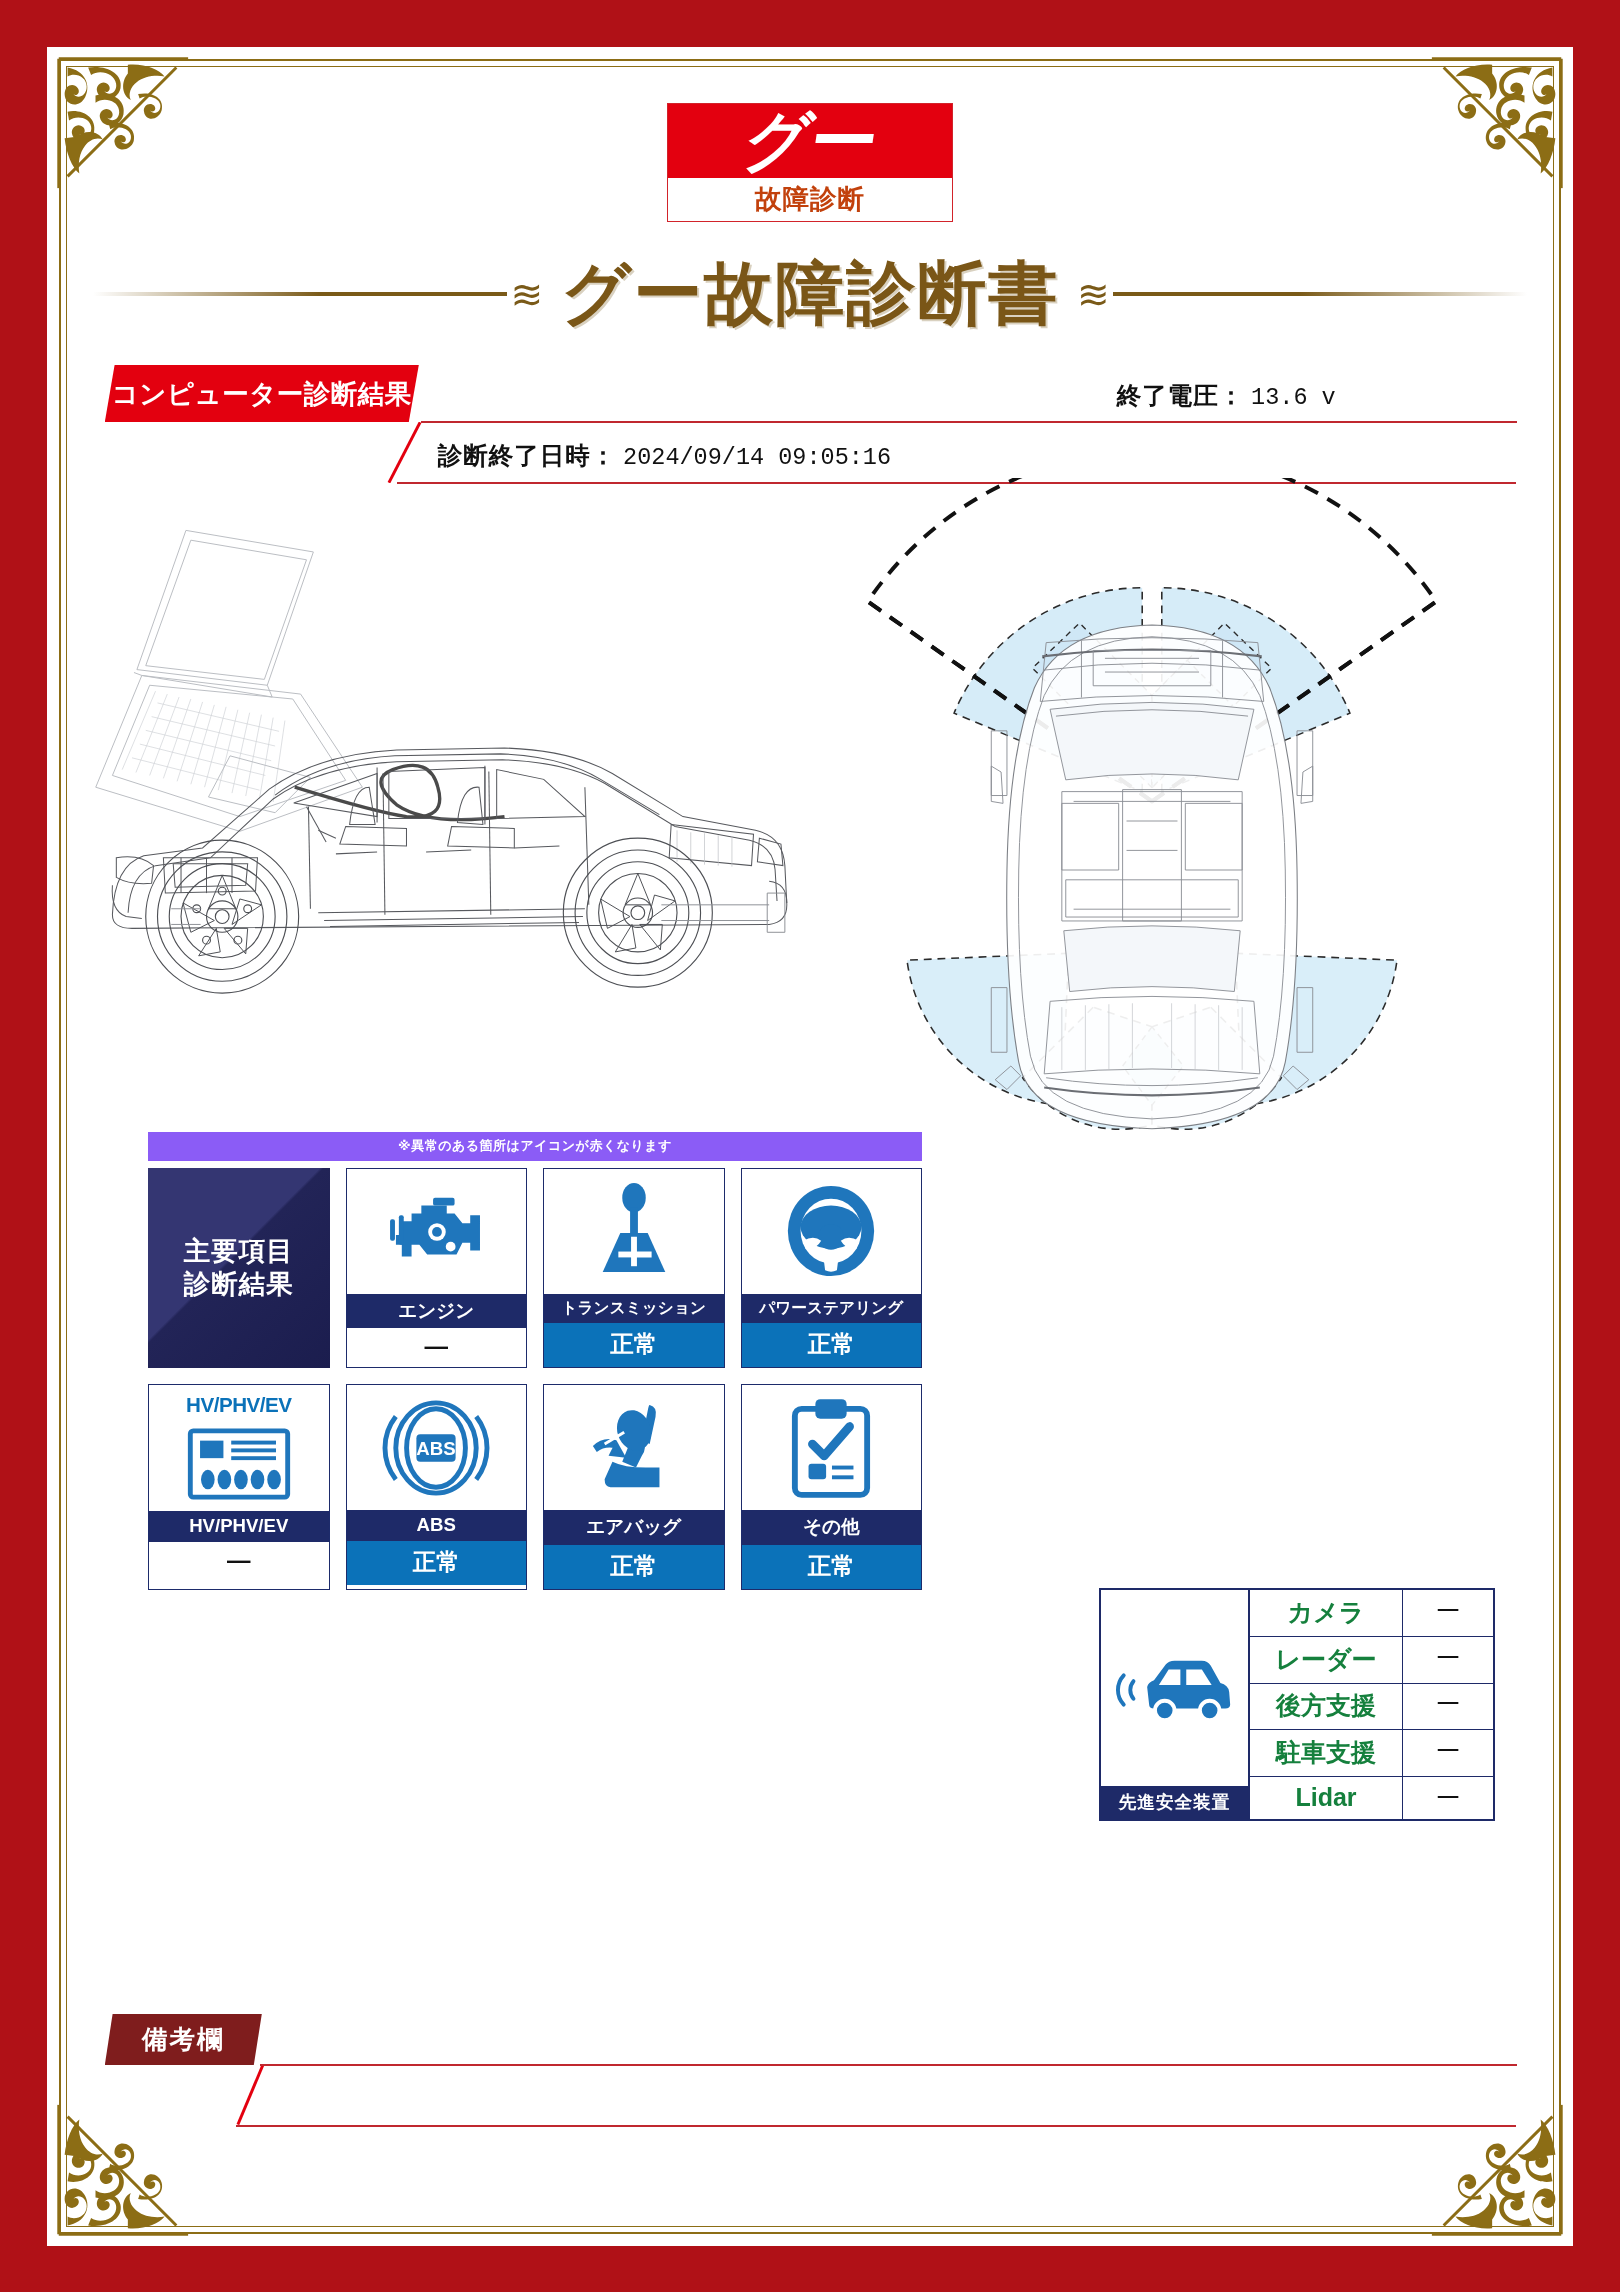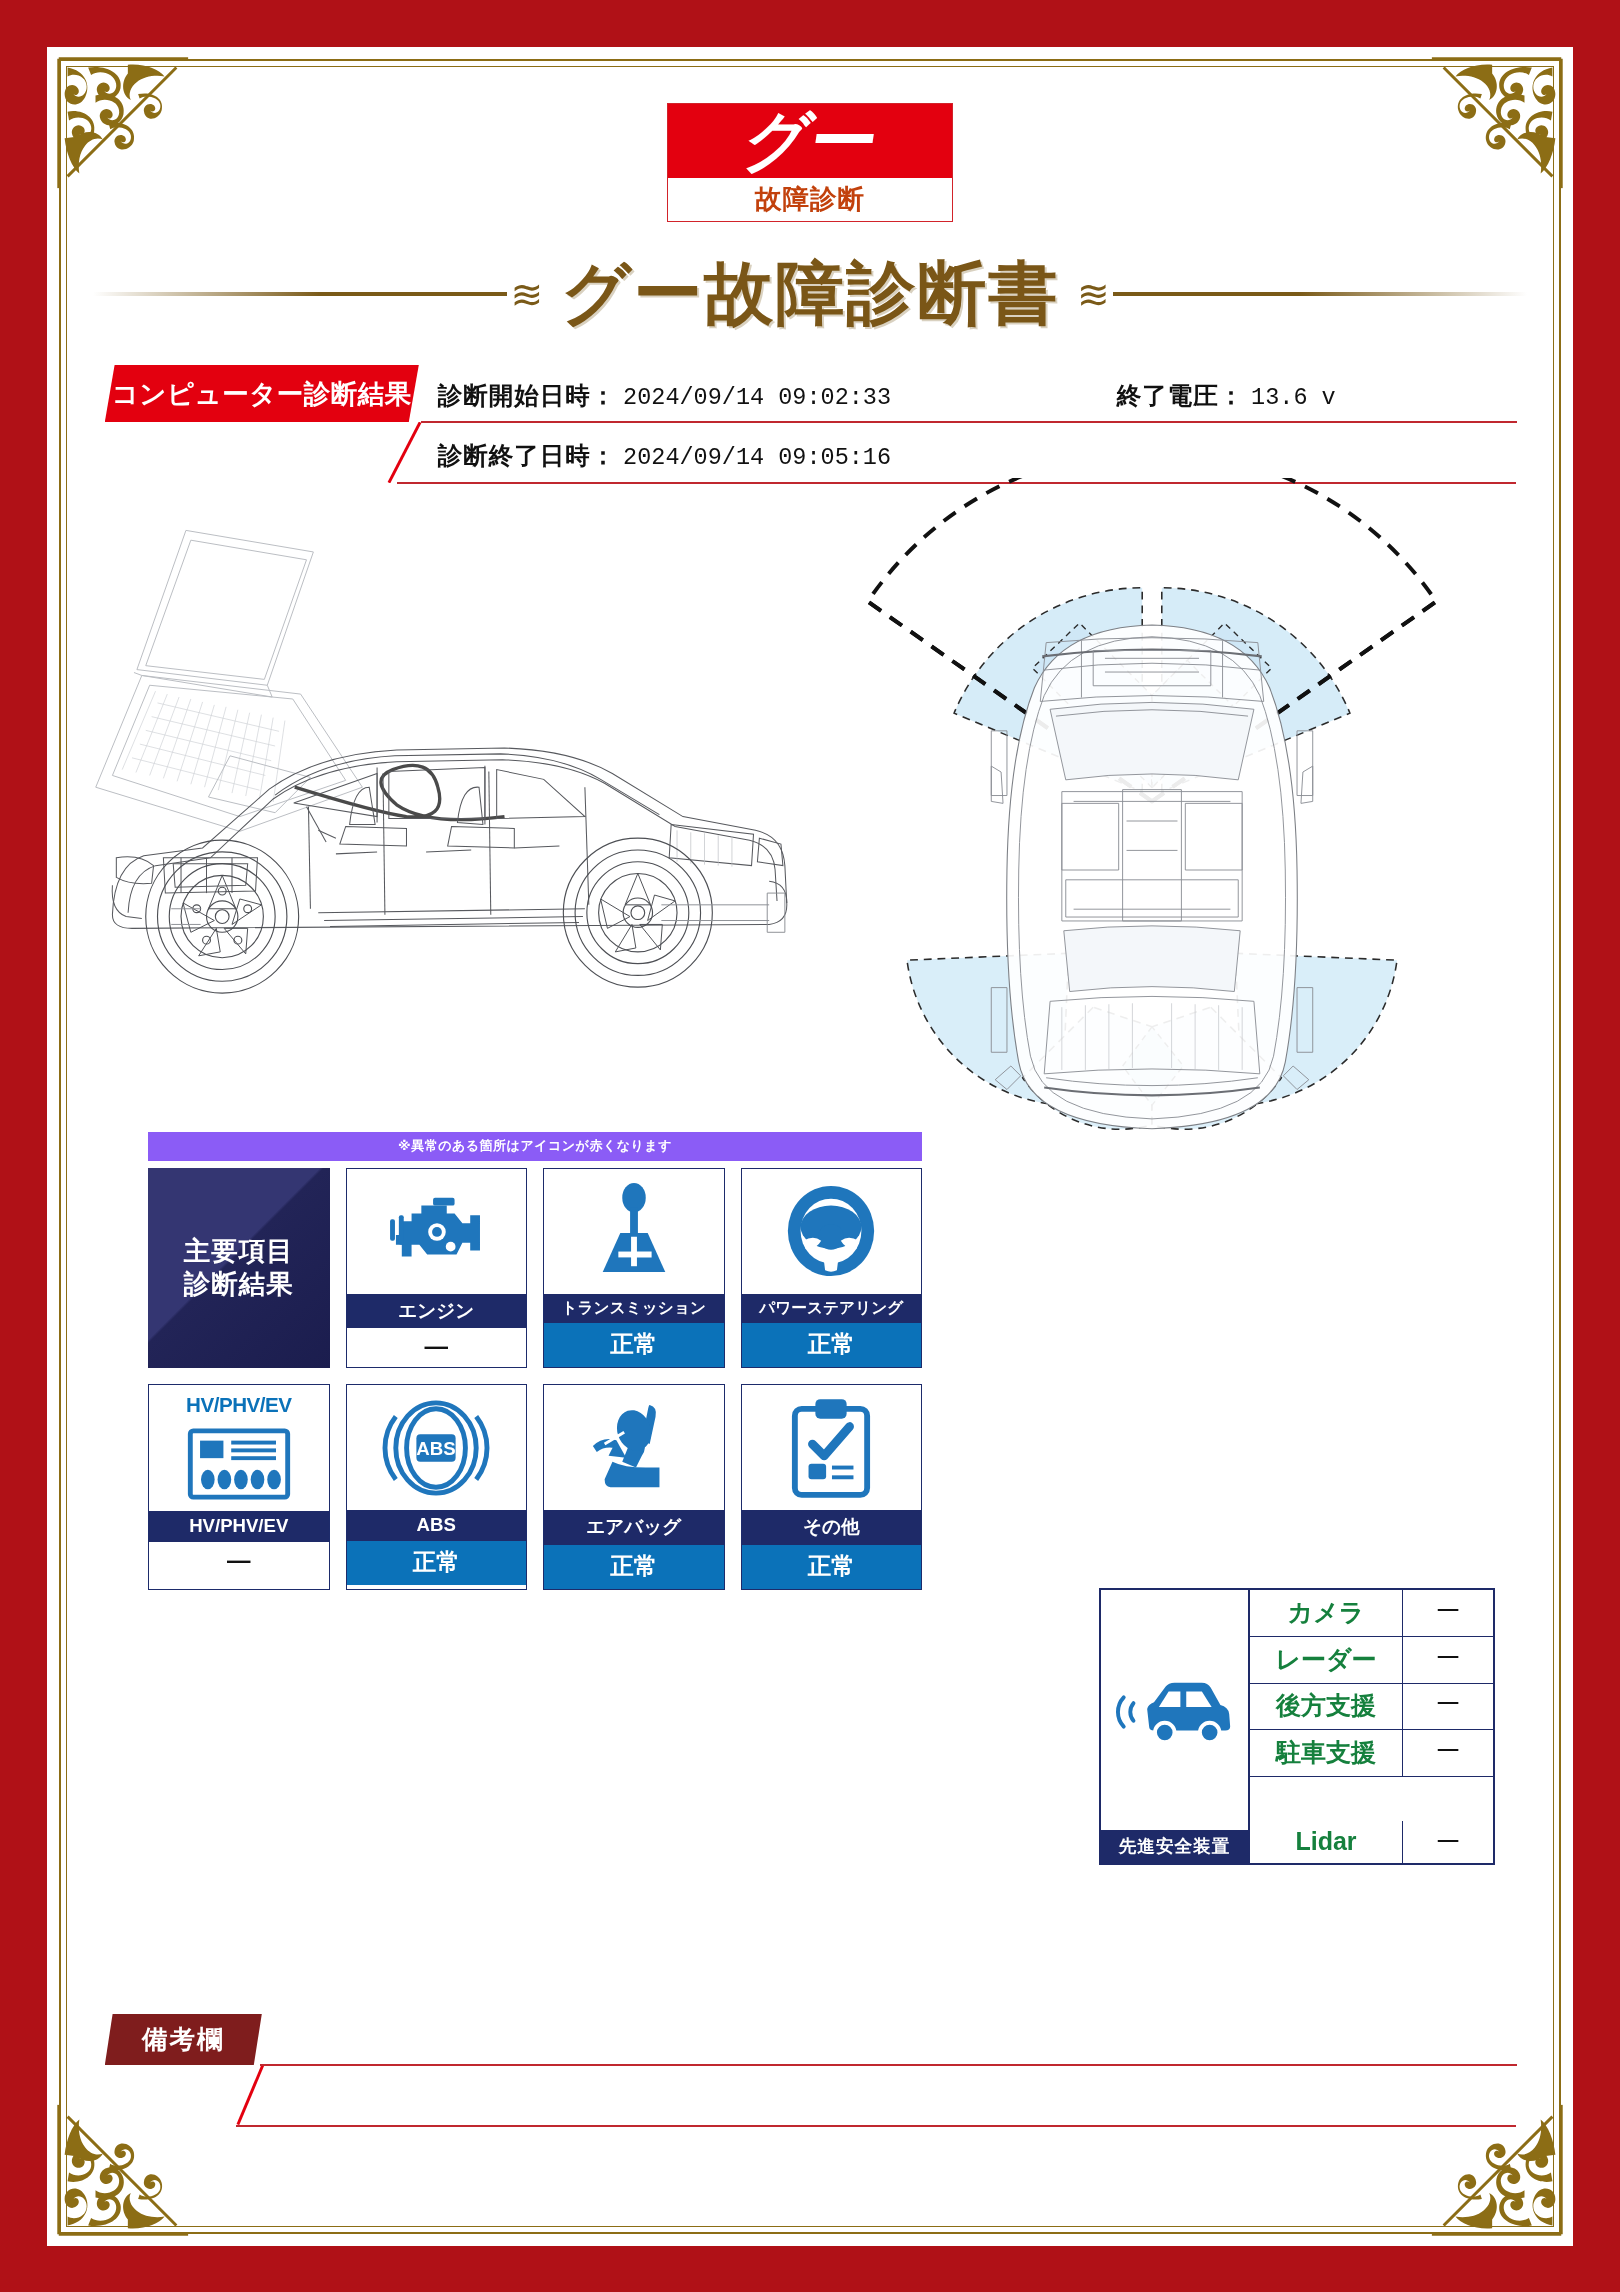--- a/index.html
+++ b/index.html
@@ -113,21 +113,21 @@
 
   
   .adas{position:absolute;left:1006px;top:1495px;width:392px;border:2px solid #1e2a68;background:#fff;}
   .adas-inner{display:flex;}
   .adas-left{width:147px;display:flex;flex-direction:column;border-right:2px solid #1e2a68;}
   .adas-car{flex:1;display:flex;align-items:center;justify-content:center;padding:5.9px 0;}
   .adas-left-lbl{background:#1e2a68;color:#fff;text-align:center;font-size:17.6px;
     font-weight:bold;padding:3.9px 0 4.9px;letter-spacing:1px;}
   .adas-right{flex:1;display:flex;flex-direction:column;}
   .adas-row{display:flex;flex:1;border-bottom:1px solid #1e2a68;}
-  .adas-row:last-child{border-bottom:none;margin-top:44px;}
+  .adas-row:last-child{border-bottom:none;}
   .adas-k{flex:1;text-align:center;font-size:25px;font-weight:bold;color:#15803d;
     padding:5.9px 0 6.9px;border-right:1px solid #1e2a68;}
   .adas-v{width:90px;text-align:center;font-size:20.6px;font-weight:bold;color:#111;padding:5.9px 0 6.9px;}
 
   
   .remarks{position:absolute;left:11.8px;top:1921px;width:1411px;height:118px;}
   .rm-tag{
     position:absolute;left:0;top:0;width:157px;height:51px;
     background:#7f1d1d;color:#fff;font-size:25.5px;font-weight:bold;
     display:flex;align-items:center;justify-content:center;letter-spacing:2px;
@@ -259,24 +259,20 @@
     </div>
 
     <div class="diag-head">
       <div class="diag-tag">コンピューター診断結果</div>
       <svg class="diag-slash" viewBox="0 0 40 62">
         <path d="M36 0 L4 62" stroke="#e3000f" stroke-width="3" fill="none"></path>
       </svg>
       <div class="diag-line1"></div>
       <div class="diag-line2"></div>
 
-      <div class="diag-row row-start">
-        <span class="dr-lbl">診断開始日時：</span>
-        <span class="dr-val">2024/09/14 09:02:33</span>
-      </div>
       <div class="diag-row row-volt">
         <span class="dr-lbl">終了電圧：</span>
         <span class="dr-val">13.6 v</span>
       </div>
       <div class="diag-row row-end">
         <span class="dr-lbl">診断終了日時：</span>
         <span class="dr-val">2024/09/14 09:05:16</span>
       </div>
     </div>
 

